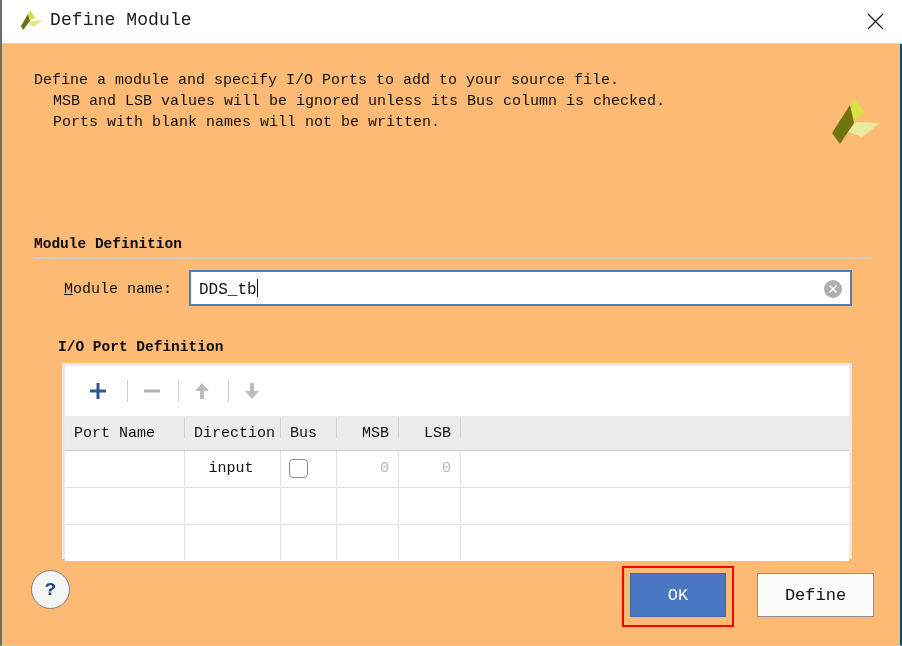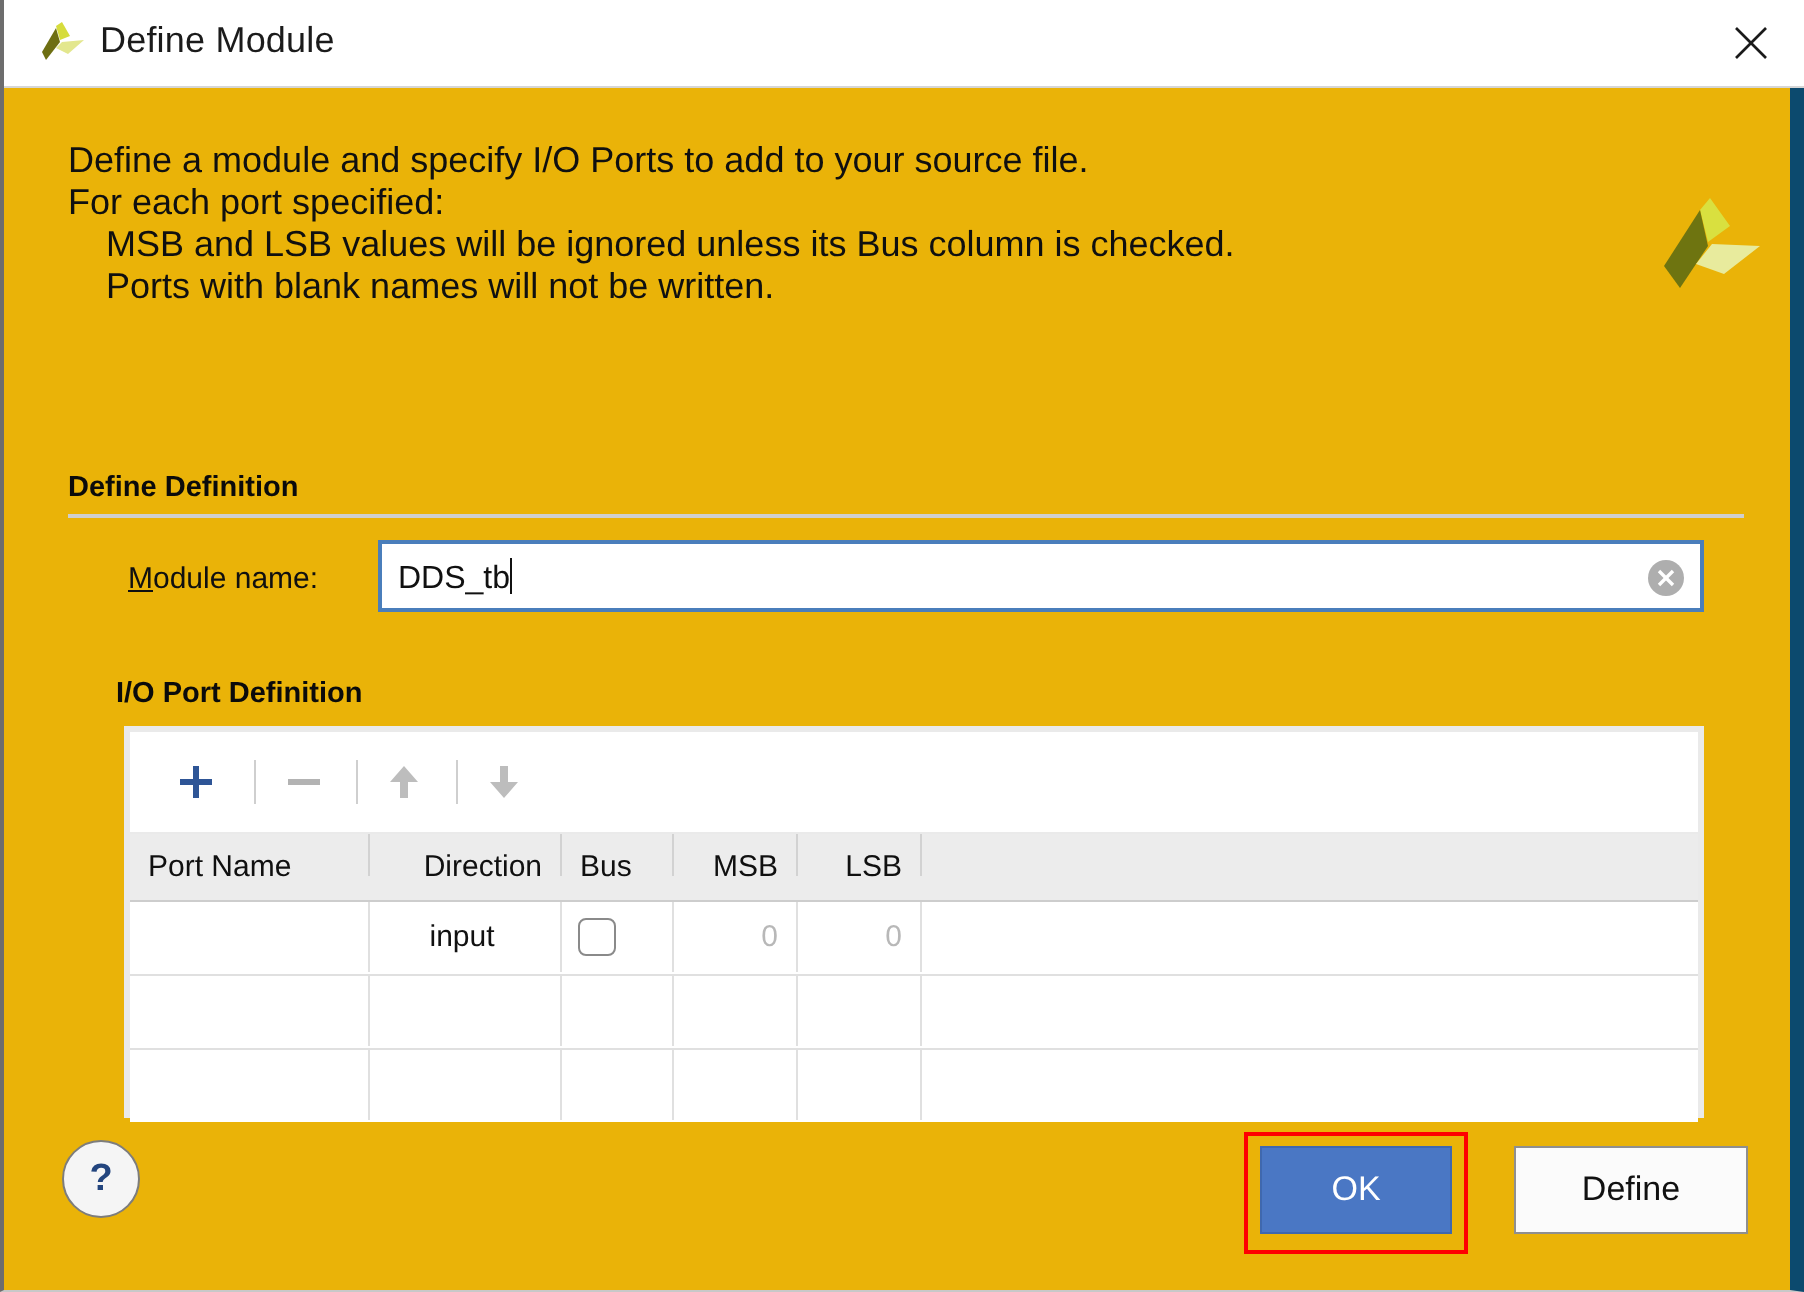--- a/index.html
+++ b/index.html
@@ -11,25 +11,26 @@
     height: 646px;
     background: #f4f4f4;
     font-family: "Liberation Sans", sans-serif;
     overflow: hidden;
   }
 
   .dialog {
     position: relative;
     width: 902px;
     height: 646px;
-    background: #eab308;
+    background: #fdba74;
     box-sizing: border-box;
     border-left: 2px solid #6d6d6d;
-    border-right: 7px solid #0c4a6e;
+    border-right: 2px solid #0c4a6e;
     border-bottom: 1px solid #c8c8c8;
+    font-family: Liberation Mono, monospace;
   }
 
   
   .titlebar {
     position: absolute;
     left: 0; top: 0;
     width: 900px;
     height: 43px;
     background: #ffffff;
     border-bottom: 1px solid #d6d6d6;
@@ -53,21 +54,21 @@
     display: flex;
     align-items: center;
     justify-content: center;
     cursor: default;
   }
 
   
   .desc {
     position: absolute;
     left: 32px; top: 70px;
-    font-size: 18px;
+    font-size: 15px;
     color: #101010;
     line-height: 21px;
   }
   .desc .line { white-space: pre; }
   .desc .indent { padding-left: 19px; }
 
   .corner-logo {
     position: absolute;
     left: 826px; top: 97px;
     width: 56px; height: 53px;
@@ -286,34 +287,33 @@
     <div class="close-btn">
       <svg width="17" height="17" viewBox="0 0 17 17">
         <line x1="1" y1="1" x2="16" y2="16" stroke="#1a1a1a" stroke-width="1.3"></line>
         <line x1="16" y1="1" x2="1" y2="16" stroke="#1a1a1a" stroke-width="1.3"></line>
       </svg>
     </div>
   </div>
 
   <div class="desc">
     <div class="line">Define a module and specify I/O Ports to add to your source file.</div>
-    <div class="line">For each port specified:</div>
     <div class="line indent">MSB and LSB values will be ignored unless its Bus column is checked.</div>
     <div class="line indent">Ports with blank names will not be written.</div>
   </div>
 
   <div class="corner-logo">
     <svg width="56" height="53" viewBox="0 0 56 53">
       <polygon points="27,2 37,16 26,24 22,8" fill="#d9e03f"></polygon>
       <polygon points="4,36 22,8 26,26 12,47" fill="#6e7410"></polygon>
       <polygon points="28,25 52,26 34,40 20,35" fill="#e8eb9d"></polygon>
     </svg>
   </div>
 
-  <div class="section-title" id="module-def-title">Define Definition</div>
+  <div class="section-title" id="module-def-title">Module Definition</div>
   <div class="section-rule"></div>
 
   <div class="module-name-label"><u>M</u><span>odule name:</span></div>
 
   <div class="module-name-input">
     <div class="module-name-value"><span>DDS_tb</span><span class="caret"></span></div>
     <div class="clear-icon">
       <svg width="20" height="20" viewBox="0 0 20 20">
         <circle cx="10" cy="10" r="9" fill="#aeaeae"></circle>
         <line x1="6.5" y1="6.5" x2="13.5" y2="13.5" stroke="#ffffff" stroke-width="1.7"></line>

